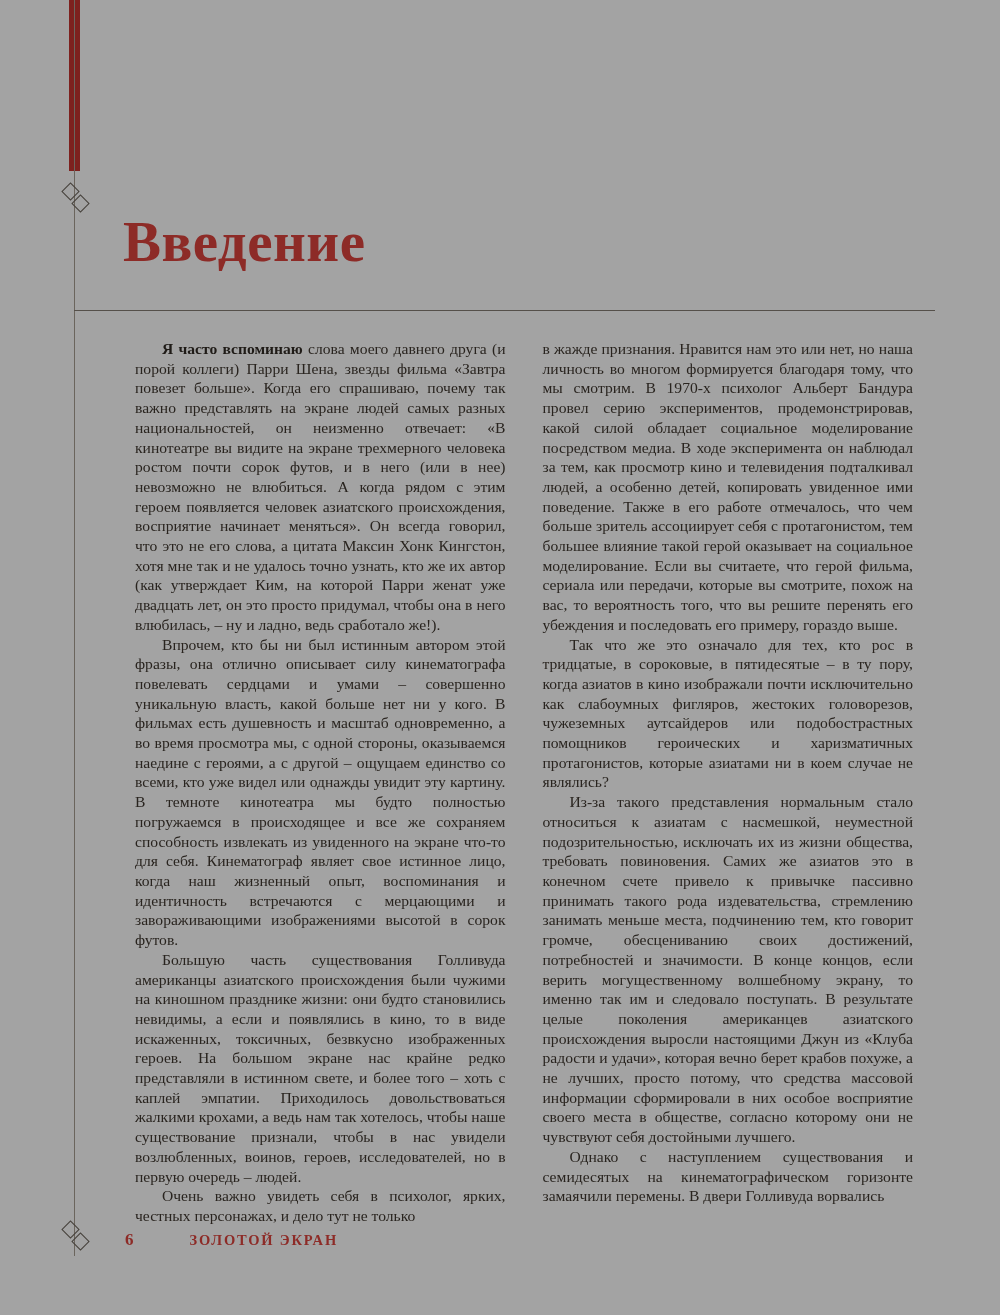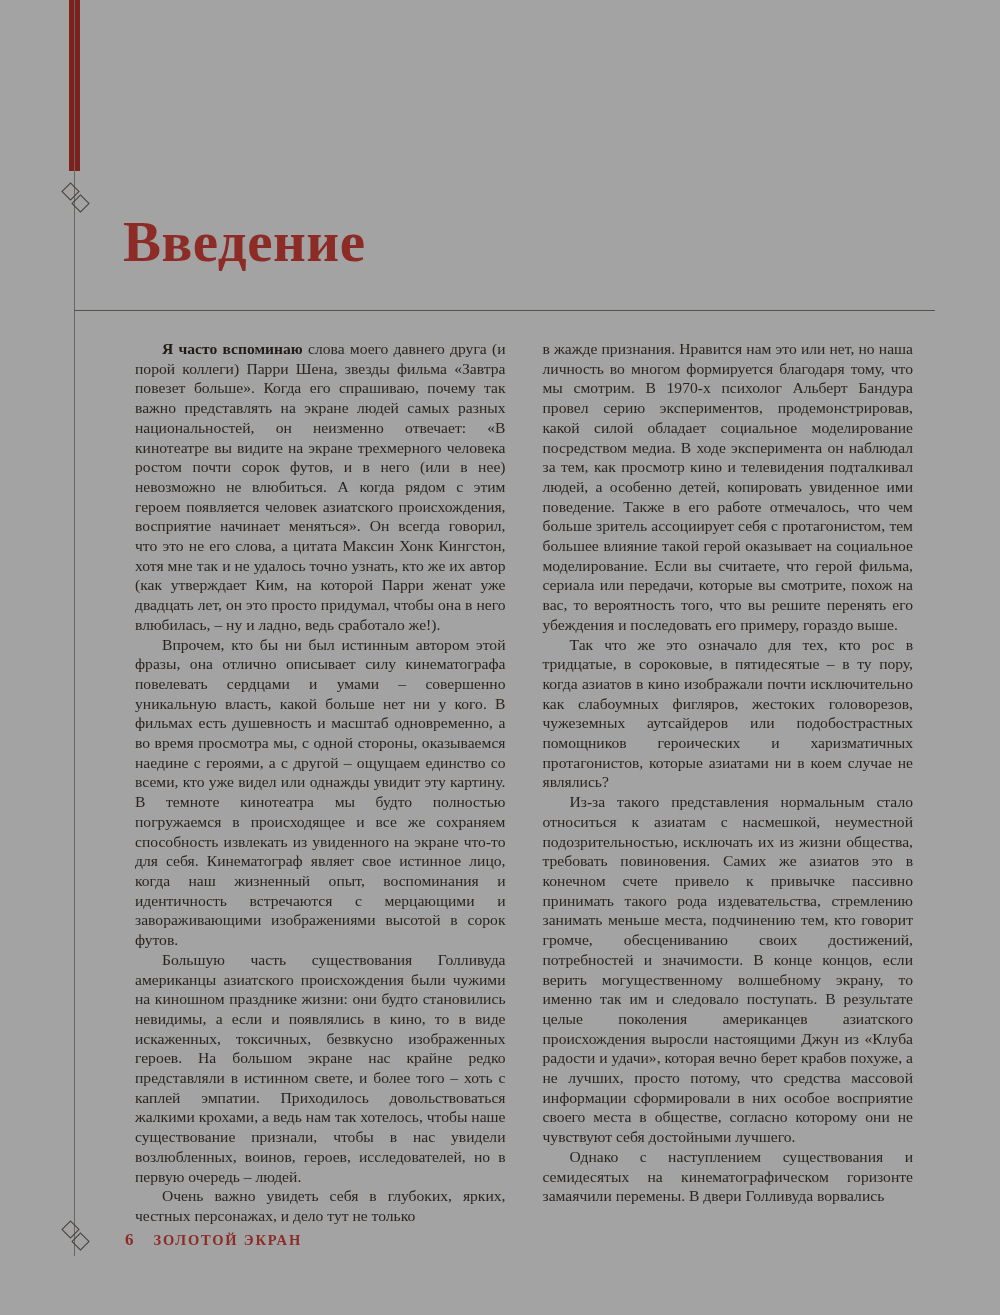--- a/index.html
+++ b/index.html
@@ -57,20 +57,21 @@
   .footer {
     position:absolute; left:125px; top:1230px;
     display:flex; align-items:baseline; gap:20px;
   }
   .page-number {
     font-size:17px; font-weight:700; color:#8d2b27;
   }
   .running-title {
     font-size:14.5px; font-weight:700; letter-spacing:1.8px;
     color:#8d2b27;
+    margin-left:36px;
   }
 </style>
 </head>
 <body>
 
 <div class="page">
 
   <div class="accent-bar"></div>
   <div class="left-rule"></div>
 
@@ -81,21 +82,21 @@
 
   <h1 class="chapter-title">Введение</h1>
 
   <div class="hrule"></div>
 
   <div class="columns">
     <div class="col">
       <p class="para indent"><strong class="lead-in">Я часто вспоминаю</strong><span> слова моего давнего друга (и порой коллеги) Парри Шена, звезды фильма «Завтра повезет больше». Когда его спрашиваю, почему так важно представлять на экране людей самых разных национальностей, он неизменно отвечает: «В кинотеатре вы видите на экране трехмерного человека ростом почти сорок футов, и в него (или в нее) невозможно не влюбиться. А когда рядом с этим героем появляется человек азиатского происхождения, восприятие начинает меняться». Он всегда говорил, что это не его слова, а цитата Максин Хонк Кингстон, хотя мне так и не удалось точно узнать, кто же их автор (как утверждает Ким, на которой Парри женат уже двадцать лет, он это просто придумал, чтобы она в него влюбилась, – ну и ладно, ведь сработало же!).</span></p>
       <p class="para indent">Впрочем, кто бы ни был истинным автором этой фразы, она отлично описывает силу кинематографа повелевать сердцами и умами – совершенно уникальную власть, какой больше нет ни у кого. В фильмах есть душевность и масштаб одновременно, а во время просмотра мы, с одной стороны, оказываемся наедине с героями, а с другой – ощущаем единство со всеми, кто уже видел или однажды увидит эту картину. В темноте кинотеатра мы будто полностью погружаемся в происходящее и все же сохраняем способность извлекать из увиденного на экране что-то для себя. Кинематограф являет свое истинное лицо, когда наш жизненный опыт, воспоминания и идентичность встречаются с мерцающими и завораживающими изображениями высотой в сорок футов.</p>
       <p class="para indent">Большую часть существования Голливуда американцы азиатского происхождения были чужими на киношном празднике жизни: они будто становились невидимы, а если и появлялись в кино, то в виде искаженных, токсичных, безвкусно изображенных героев. На большом экране нас крайне редко представляли в истинном свете, и более того – хоть с каплей эмпатии. Приходилось довольствоваться жалкими крохами, а ведь нам так хотелось, чтобы наше существование признали, чтобы в нас увидели возлюбленных, воинов, героев, исследователей, но в первую очередь – людей.</p>
-      <p class="para indent">Очень важно увидеть себя в глубоких, ярких, честных персонажах, и дело тут не только</p>
+      <p class="para indent">Очень важно увидеть себя в психолог, ярких, честных персонажах, и дело тут не только</p>
     </div>
     <div class="col">
       <p class="para">в жажде признания. Нравится нам это или нет, но наша личность во многом формируется благодаря тому, что мы смотрим. В 1970-х психолог Альберт Бандура провел серию экспериментов, продемонстрировав, какой силой обладает социальное моделирование посредством медиа. В ходе эксперимента он наблюдал за тем, как просмотр кино и телевидения подталкивал людей, а особенно детей, копировать увиденное ими поведение. Также в его работе отмечалось, что чем больше зритель ассоциирует себя с протагонистом, тем большее влияние такой герой оказывает на социальное моделирование. Если вы считаете, что герой фильма, сериала или передачи, которые вы смотрите, похож на вас, то вероятность того, что вы решите перенять его убеждения и последовать его примеру, гораздо выше.</p>
       <p class="para indent">Так что же это означало для тех, кто рос в тридцатые, в сороковые, в пятидесятые – в ту пору, когда азиатов в кино изображали почти исключительно как слабоумных фигляров, жестоких головорезов, чужеземных аутсайдеров или подобострастных помощников героических и харизматичных протагонистов, которые азиатами ни в коем случае не являлись?</p>
       <p class="para indent">Из-за такого представления нормальным стало относиться к азиатам с насмешкой, неуместной подозрительностью, исключать их из жизни общества, требовать повиновения. Самих же азиатов это в конечном счете привело к привычке пассивно принимать такого рода издевательства, стремлению занимать меньше места, подчинению тем, кто говорит громче, обесцениванию своих достижений, потребностей и значимости. В конце концов, если верить могущественному волшебному экрану, то именно так им и следовало поступать. В результате целые поколения американцев азиатского происхождения выросли настоящими Джун из «Клуба радости и удачи», которая вечно берет крабов похуже, а не лучших, просто потому, что средства массовой информации сформировали в них особое восприятие своего места в обществе, согласно которому они не чувствуют себя достойными лучшего.</p>
       <p class="para indent">Однако с наступлением существования и семидесятых на кинематографическом горизонте замаячили перемены. В двери Голливуда ворвались</p>
     </div>
   </div>
 
   <div class="ornament bottom">

